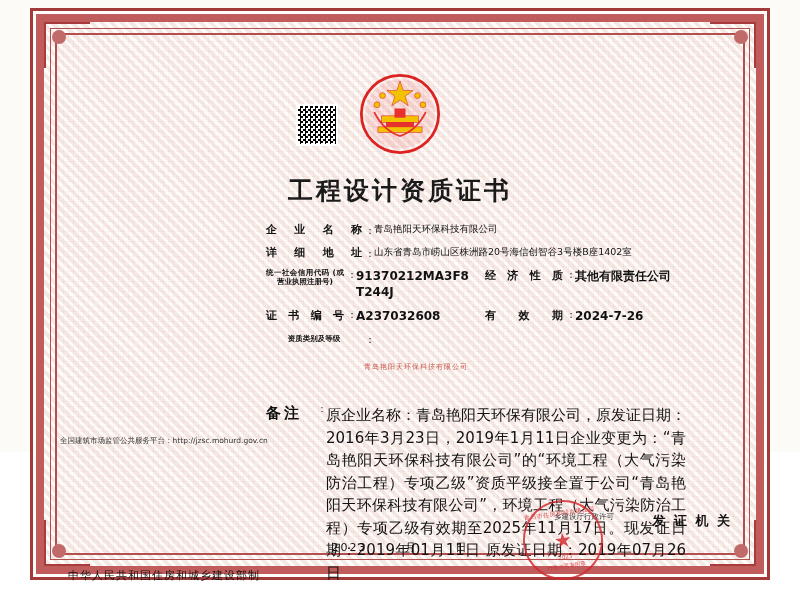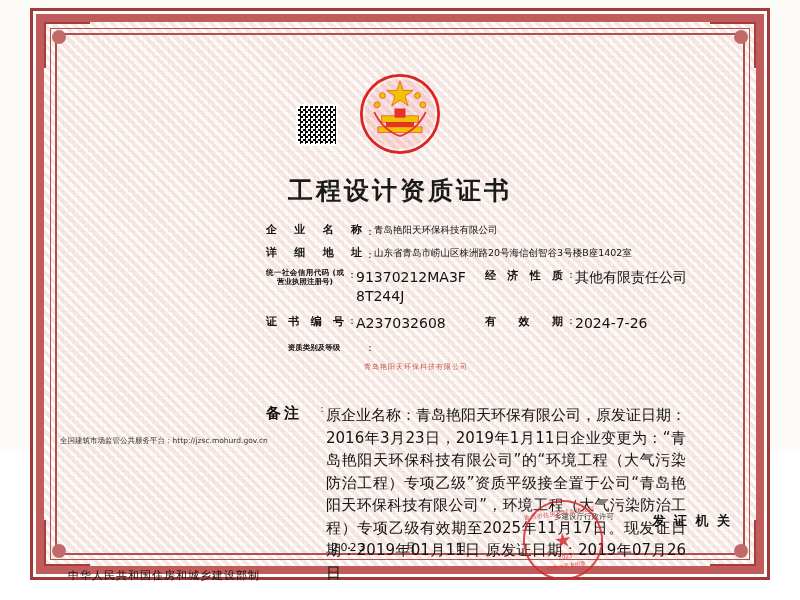--- a/index.html
+++ b/index.html
@@ -109,21 +109,21 @@
     color:#1a1a1a;
     font-weight:700;
     font-family:"DejaVu Serif","Liberation Serif",serif;
   }
   .fields{
     position:absolute;
     left:198px;top:180px;right:40px;
   }
   .row{
     display:flex;
-    align-items:flex-end;
+    align-items:center;
     margin-bottom:8px;
     font-size:10.5px;
     color:#111;
   }
   .lbl{
     width:96px;
     flex:0 0 96px;
     text-align:justify;
     text-align-last:justify;
     font-weight:700;
@@ -143,21 +143,21 @@
     flex:1;
     border-bottom:0px solid transparent;
     font-size:9.5px;
     color:#111;
     line-height:1.35;
     word-break:break-all;
   }
   .row2col{display:flex;width:100%;gap:12px;}
   .half{display:flex;flex:1;align-items:flex-start;}
   .half .lbl{width:78px;flex:0 0 78px;}
-  .half .val{font-size:14px;}
+  .half .val{font-size:12px;font-weight:bold;}
   .remark{
     position:absolute;
     left:198px;top:362px;right:46px;
     display:flex;
     font-size:9px;
     color:#111;
   }
   .remark .rl{
     flex:0 0 52px;
     font-weight:700;

